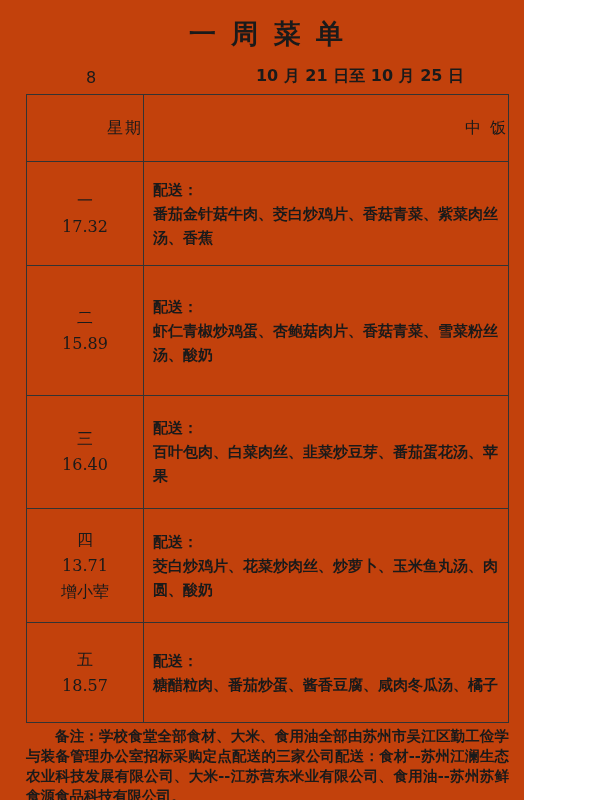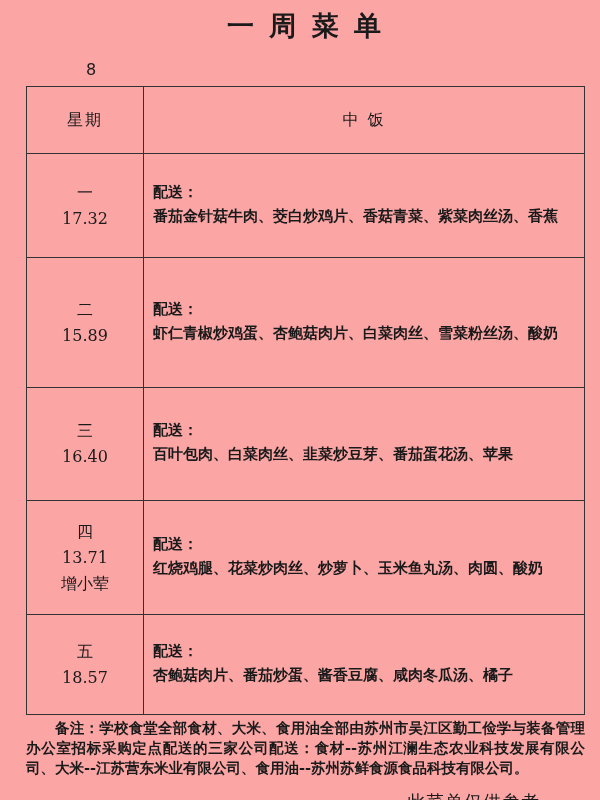--- a/index.html
+++ b/index.html
@@ -5,24 +5,24 @@
   * { margin: 0; padding: 0; box-sizing: border-box; }
   html, body { width: 600px; background: #ffffff; }
   body {
     font-family: "DejaVu Sans", sans-serif;
     color: #1a1a1a;
     width: 600px;
     height: 800px;
     overflow: hidden;
   }
   .page {
-    width: 600px;
+    width: 524px;
     height: 800px;
-    padding: 6px 15px 0 26px;
-    background: #fca5a5;
+    padding: 14px 15px 0 26px;
+    background: #c2410c;
   }
   .doc-title {
     font-family: "DejaVu Sans", sans-serif;
     font-size: 27px;
     font-weight: bold;
     text-align: center;
     letter-spacing: 3px;
     margin-top: 2px;
     white-space: pre;
   }
@@ -54,39 +54,39 @@
   }
   table.menu col.col-day { width: 117px; }
   table.menu th, table.menu td {
     border: 1px solid #333333;
     vertical-align: middle;
   }
   th.h-cell {
     font-family: "DejaVu Serif", serif;
     font-weight: normal;
     font-size: 16px;
-    text-align: center;
+    text-align: right;
     letter-spacing: 2px;
     white-space: pre;
   }
   tr.header-row { height: 67px; }
   tr.row-0 { height: 104px; }
   tr.row-1 { height: 130px; }
   tr.row-2 { height: 113px; }
   tr.row-3 { height: 114px; }
   tr.row-4 { height: 100px; }
   td.day-cell {
     text-align: center;
     font-family: "DejaVu Serif", serif;
     font-size: 16px;
     line-height: 26px;
   }
   td.lunch-cell {
     padding: 6px 10px 6px 9px;
-    font-family: Liberation Mono, monospace;
+    font-family: Liberation Serif, serif;
     font-weight: bold;
     font-size: 15px;
     line-height: 24px;
   }
   .note {
     margin-top: 3px;
     font-family: "DejaVu Sans", sans-serif;
     font-weight: bold;
     font-size: 14.5px;
     line-height: 20px;
@@ -105,20 +105,21 @@
 </style>
 </head>
 <body>
 
 <div class="page">
 
   <h1 class="doc-title">一 周 菜 单</h1>
 
   <div class="subheader">
     <span class="page-number">8</span>
+    <span class="date-range">10 月 21 日至 10 月 25 日</span>
   </div>
 
   <table class="menu">
     <colgroup>
         <col class="col-day">
         <col class="col-lunch">
       </colgroup>
     <thead>
       <tr class="header-row">
         <th class="h-cell">星期</th>
@@ -138,21 +139,21 @@
         </td>
       </tr>
       <tr class="row-1">
         <td class="day-cell">
           <div>二</div>
           <div>15.89</div>
           <div></div>
         </td>
         <td class="lunch-cell">
           <div>配送：</div>
-          <div>虾仁青椒炒鸡蛋、杏鲍菇肉片、白菜肉丝、雪菜粉丝汤、酸奶</div>
+          <div>虾仁青椒炒鸡蛋、杏鲍菇肉片、香菇青菜、雪菜粉丝汤、酸奶</div>
         </td>
       </tr>
       <tr class="row-2">
         <td class="day-cell">
           <div>三</div>
           <div>16.40</div>
           <div></div>
         </td>
         <td class="lunch-cell">
           <div>配送：</div>
@@ -160,32 +161,32 @@
         </td>
       </tr>
       <tr class="row-3">
         <td class="day-cell">
           <div>四</div>
           <div>13.71</div>
           <div>增小荤</div>
         </td>
         <td class="lunch-cell">
           <div>配送：</div>
-          <div>红烧鸡腿、花菜炒肉丝、炒萝卜、玉米鱼丸汤、肉圆、酸奶</div>
+          <div>茭白炒鸡片、花菜炒肉丝、炒萝卜、玉米鱼丸汤、肉圆、酸奶</div>
         </td>
       </tr>
       <tr class="row-4">
         <td class="day-cell">
           <div>五</div>
           <div>18.57</div>
           <div></div>
         </td>
         <td class="lunch-cell">
           <div>配送：</div>
-          <div>杏鲍菇肉片、番茄炒蛋、酱香豆腐、咸肉冬瓜汤、橘子</div>
+          <div>糖醋粒肉、番茄炒蛋、酱香豆腐、咸肉冬瓜汤、橘子</div>
         </td>
       </tr>
     </tbody>
   </table>
 
   <p class="note">备注：学校食堂全部食材、大米、食用油全部由苏州市吴江区勤工俭学与装备管理办公室招标采购定点配送的三家公司配送：食材--苏州江澜生态农业科技发展有限公司、大米--江苏营东米业有限公司、食用油--苏州苏鲜食源食品科技有限公司。</p>
 
   <div class="ref-note">此菜单仅供参考</div>
 
 </div>

